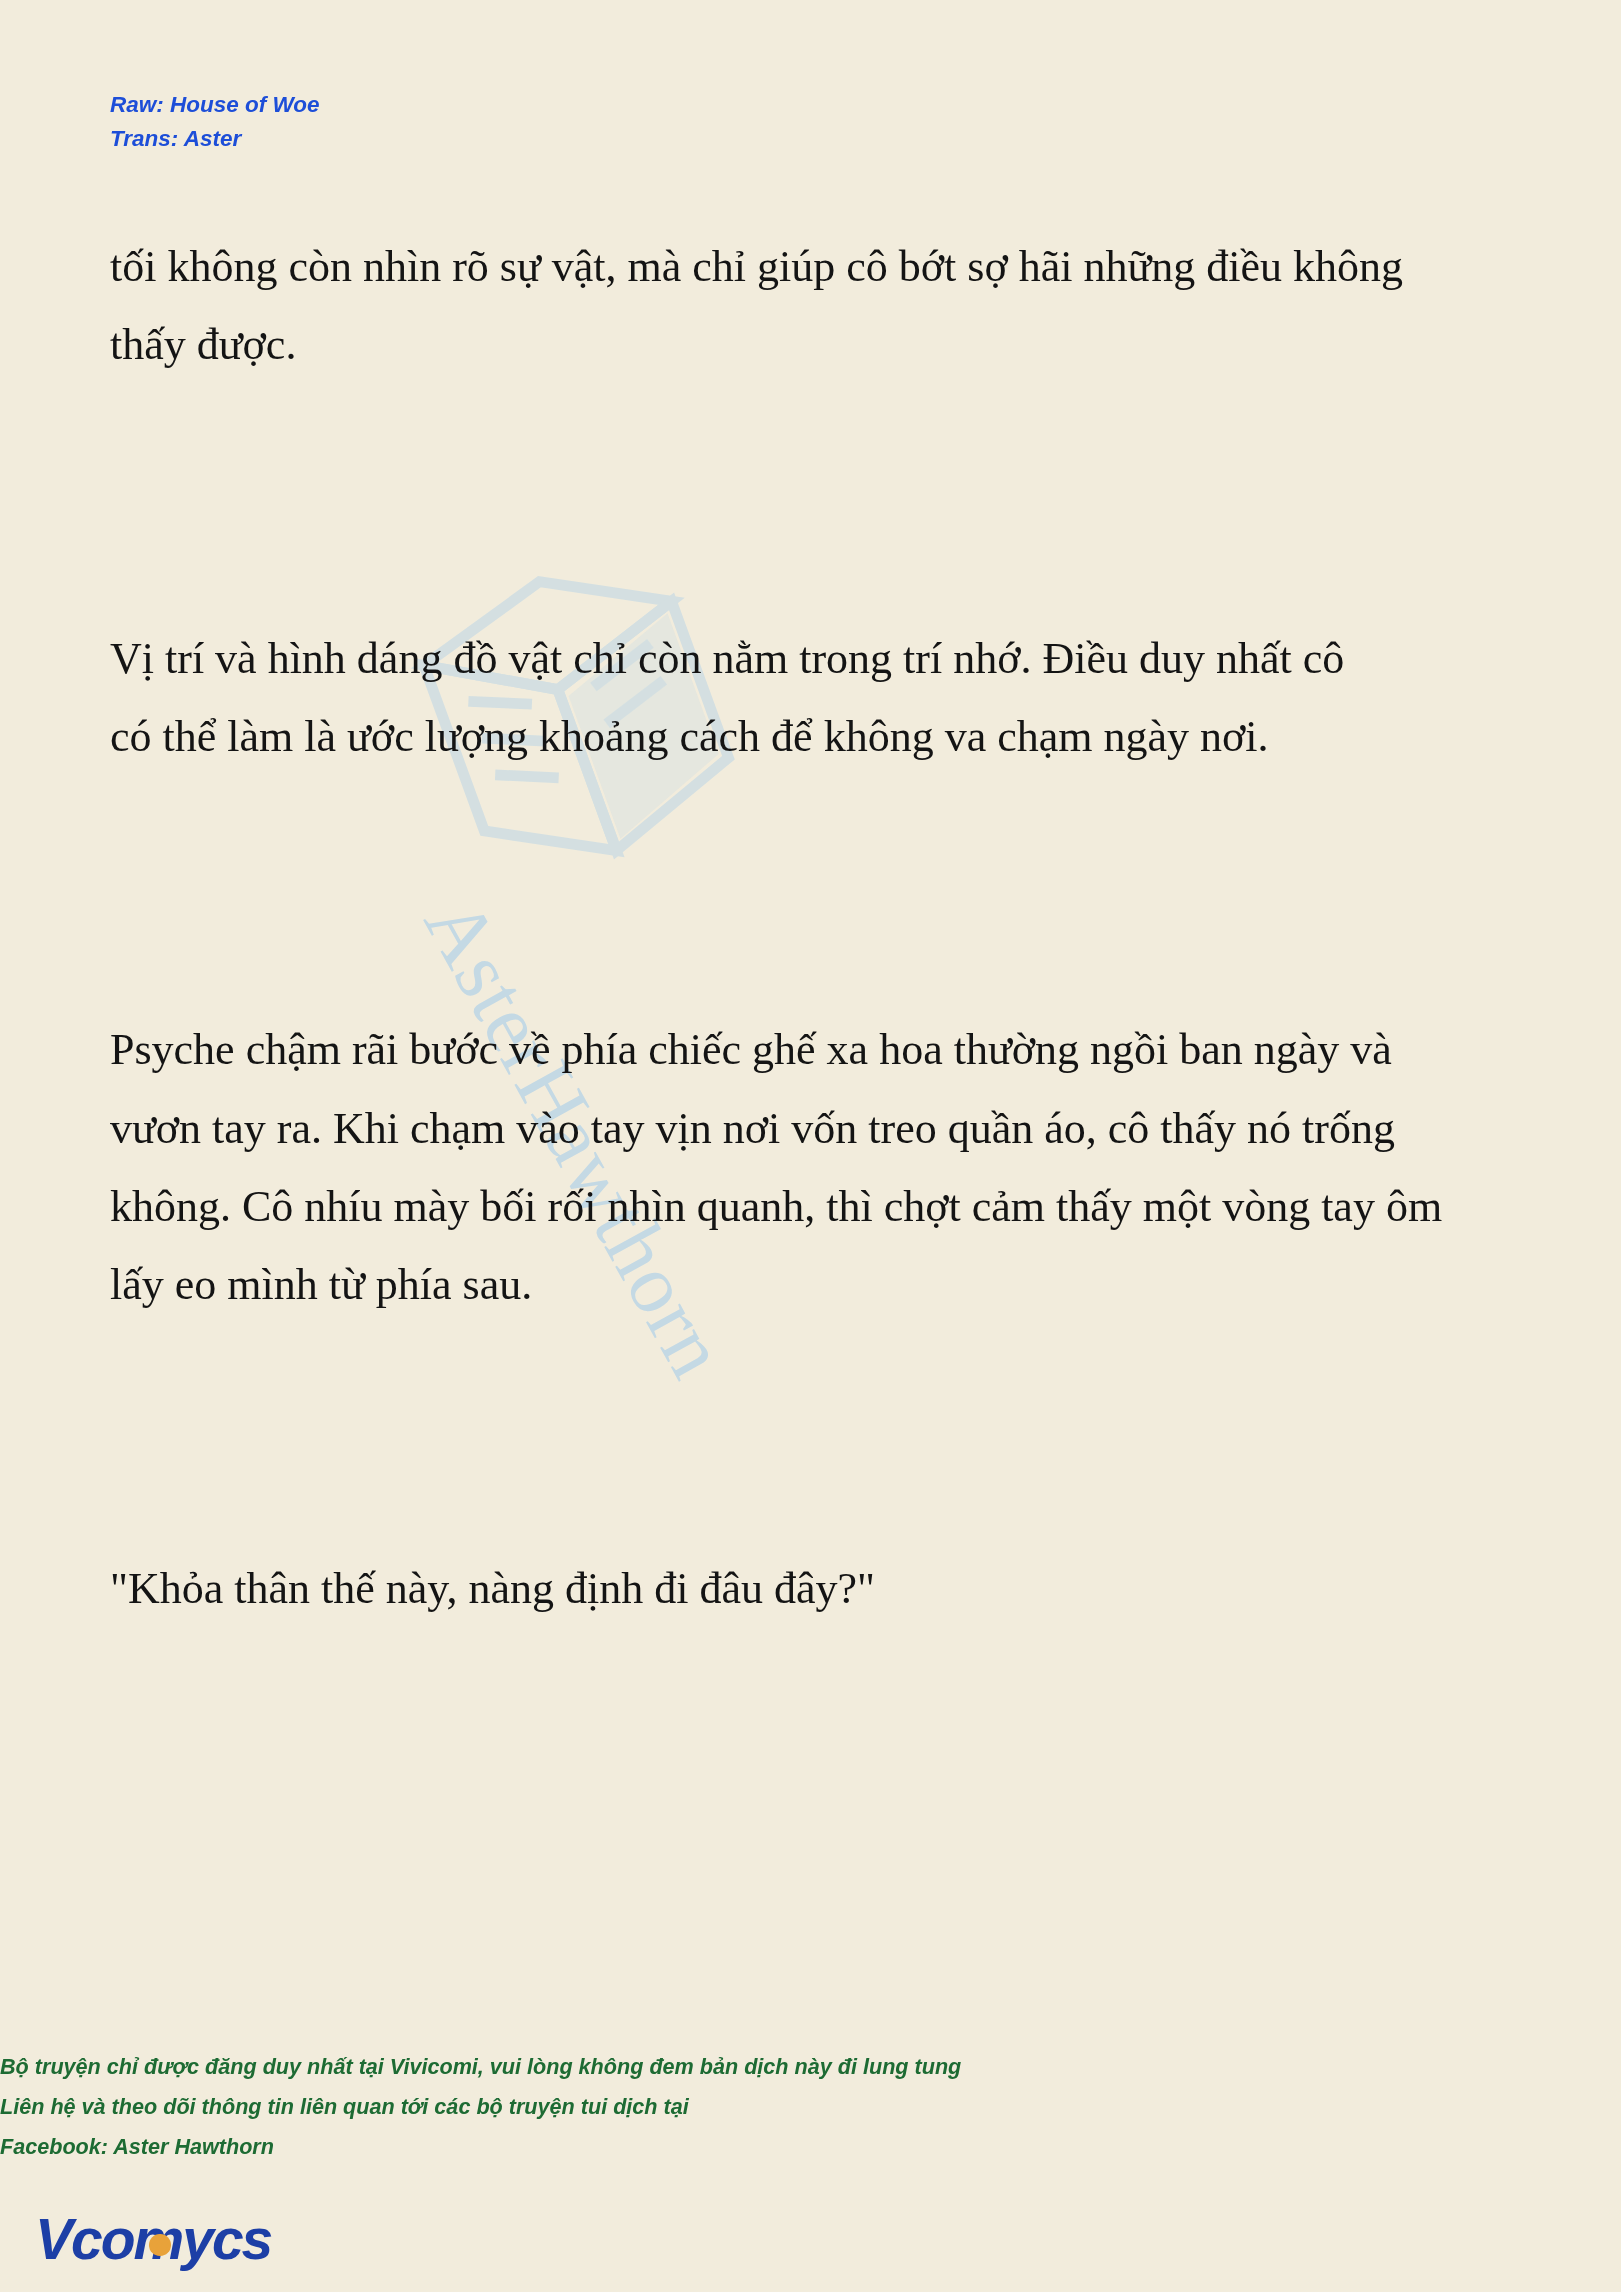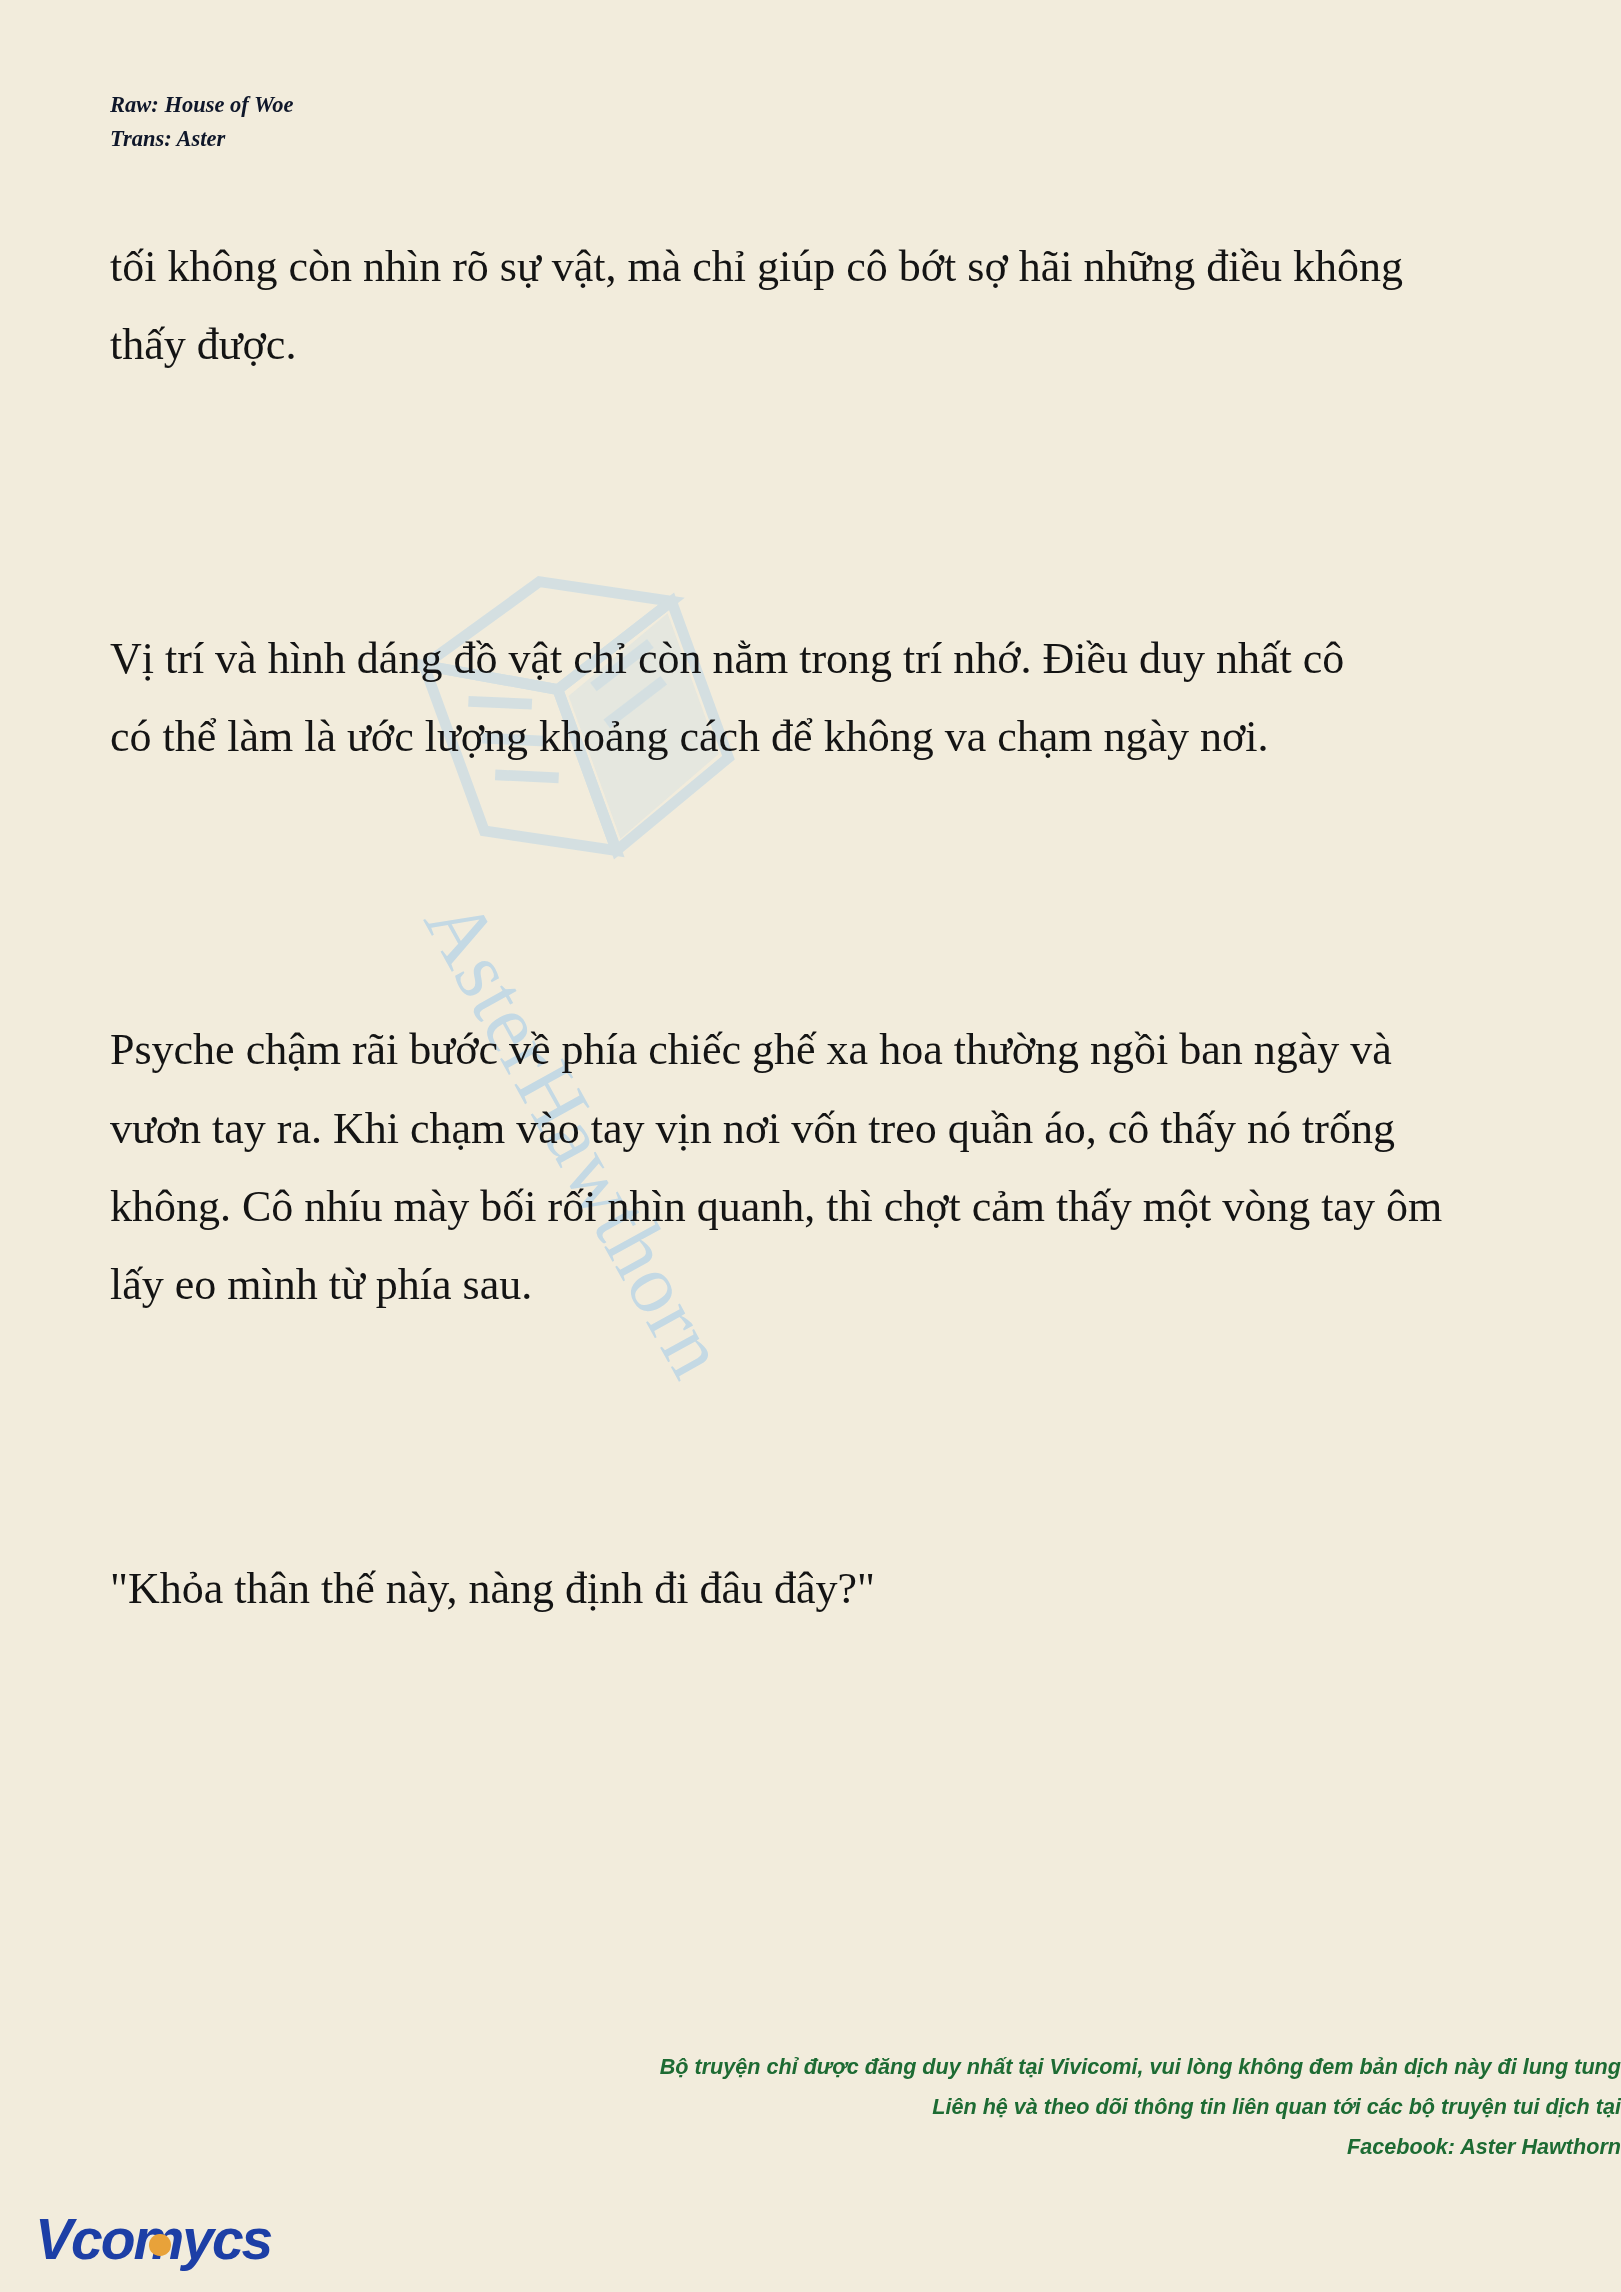--- a/index.html
+++ b/index.html
@@ -53,25 +53,25 @@
     height: 333px;
     transform: rotate(-20deg);
     opacity: .55;
   }
 
   
   .credits {
     position: absolute;
     left: 110px;
     top: 88px;
-    font-family: Liberation Serif, serif;
+    font-family: Liberation Sans, sans-serif;
     font-style: italic;
     font-weight: bold;
     font-size: 22.5px;
-    color: #0f172a;
+    color: #1d4ed8;
     line-height: 1.5;
     z-index: 2;
   }
 
   
   .content {
     position: absolute;
     left: 110px;
     top: 228px;
     width: 1411px;
@@ -89,21 +89,21 @@
   .para.p2 { max-width: 1274px; margin-bottom: 235px; }
   .para.p3 { max-width: 1362px; margin-bottom: 225px; }
   .para.p4 { margin-bottom: 0; }
 
   
   .footer-note {
     position: absolute;
     left: 0;
     right: 0;
     top: 2047px;
-    text-align: right;
+    text-align: left;
     font-family: "Liberation Sans", sans-serif;
     font-weight: bold;
     font-style: italic;
     font-size: 21.6px;
     color: #1d6b33;
     line-height: 1.85;
     z-index: 2;
   }
 
   

